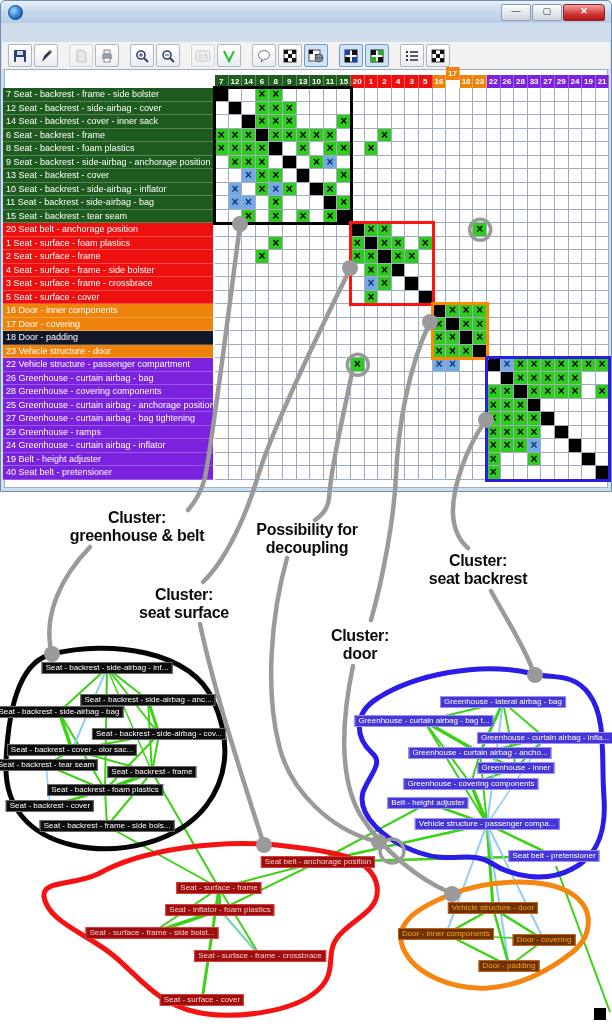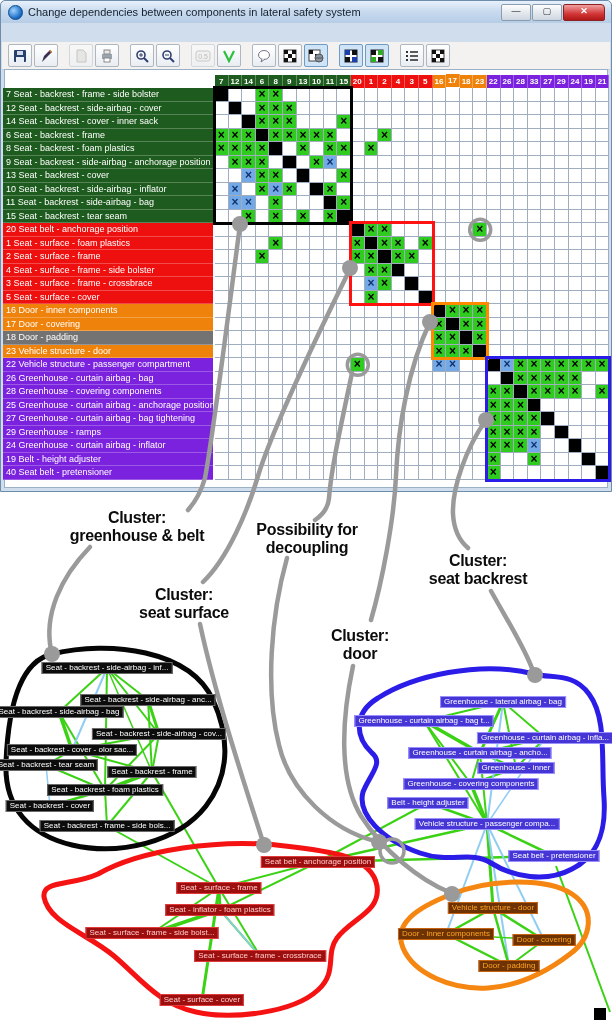--- a/index.html
+++ b/index.html
@@ -59,21 +59,20 @@
   .blackbox{position:absolute;background:#000;}
 </style>
 </head>
 <body>
 
 <div id="stage">
 
   <div id="win">
     <div id="titlebar">
       <div id="appicon"></div>
-      <div id="title">Change dependencies between components in lateral safety system</div>
       <div id="winbtns">
         <div class="wbtn">—</div>
         <div class="wbtn">▢</div>
         <div class="wbtn close">✕</div>
       </div>
     </div>
     <div id="toolbar">
         <div class="tbtn">
           <svg width="14" height="14">
             <rect x="1" y="1" width="12" height="12" rx="1" fill="#27406e"></rect>
@@ -230,24 +229,24 @@
       <div class="colhdr" style="left:378.2px;top:75px;width:13.6px;background:#ee0f0f">2</div>
       <div class="rowlabel" style="top:250px;background:#ee0f0f">2 Seat - surface - frame</div>
       <div class="colhdr" style="left:391.79999999999995px;top:75px;width:13.6px;background:#ee0f0f">4</div>
       <div class="rowlabel" style="top:263.5px;background:#ee0f0f">4 Seat - surface - frame - side bolster</div>
       <div class="colhdr" style="left:405.4px;top:75px;width:13.6px;background:#ee0f0f">3</div>
       <div class="rowlabel" style="top:277px;background:#ee0f0f">3 Seat - surface - frame - crossbrace</div>
       <div class="colhdr" style="left:419px;top:75px;width:13.6px;background:#ee0f0f">5</div>
       <div class="rowlabel" style="top:290.5px;background:#ee0f0f">5 Seat - surface - cover</div>
       <div class="colhdr" style="left:432.6px;top:75px;width:13.6px;background:#ef820a">16</div>
       <div class="rowlabel" style="top:304px;background:#ef820a">16 Door - inner components</div>
-      <div class="colhdr" style="left:446.2px;top:74px;width:13.6px;background:#ef820a">17</div>
+      <div class="colhdr" style="left:446.2px;top:67px;width:13.6px;background:#ef820a">17</div>
       <div class="rowlabel" style="top:317.5px;background:#ef820a">17 Door - covering</div>
       <div class="colhdr" style="left:459.79999999999995px;top:75px;width:13.6px;background:#ef820a">18</div>
-      <div class="rowlabel" style="top:331px;background:#737373">18 Door - padding</div>
+      <div class="rowlabel" style="top:331px;background:#0f172a">18 Door - padding</div>
       <div class="colhdr" style="left:473.4px;top:75px;width:13.6px;background:#ef820a">23</div>
       <div class="rowlabel" style="top:344.5px;background:#ef820a">23 Vehicle structure - door</div>
       <div class="colhdr" style="left:487px;top:75px;width:13.6px;background:#7a22dd">22</div>
       <div class="rowlabel" style="top:358px;background:#7a22dd">22 Vehicle structure - passenger compartment</div>
       <div class="colhdr" style="left:500.59999999999997px;top:75px;width:13.6px;background:#7a22dd">26</div>
       <div class="rowlabel" style="top:371.5px;background:#7a22dd">26 Greenhouse - curtain airbag - bag</div>
       <div class="colhdr" style="left:514.2px;top:75px;width:13.6px;background:#7a22dd">28</div>
       <div class="rowlabel" style="top:385px;background:#7a22dd">28 Greenhouse - covering components</div>
       <div class="colhdr" style="left:527.8px;top:75px;width:13.6px;background:#7a22dd">33</div>
       <div class="rowlabel" style="top:398.5px;background:#7a22dd">25 Greenhouse - curtain airbag - anchorage position</div>

